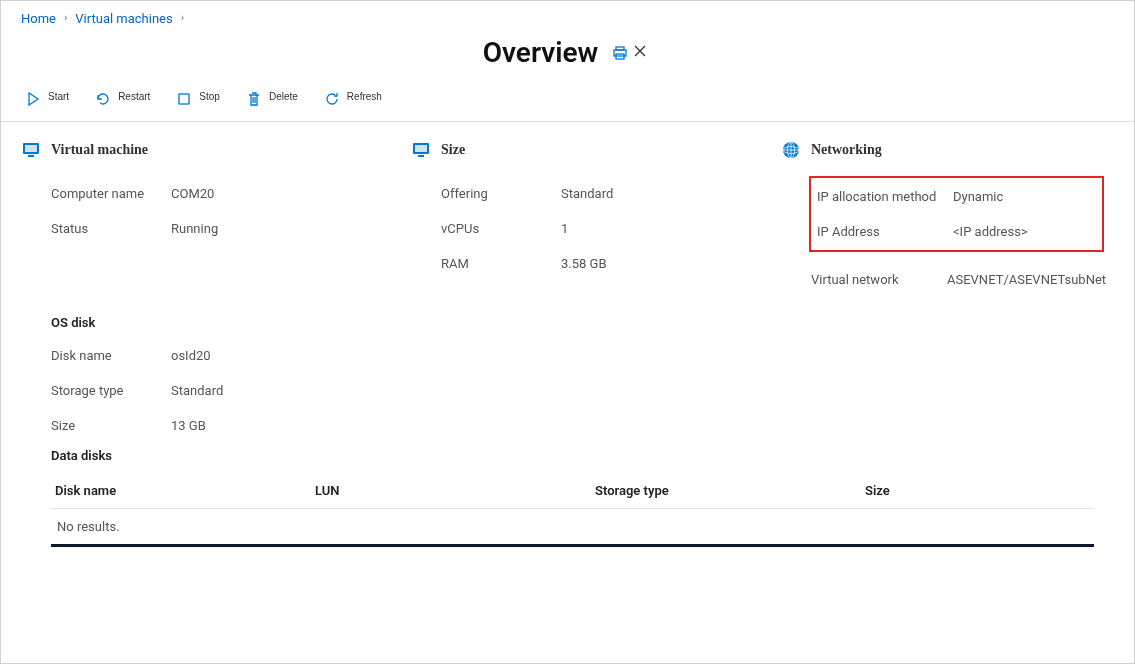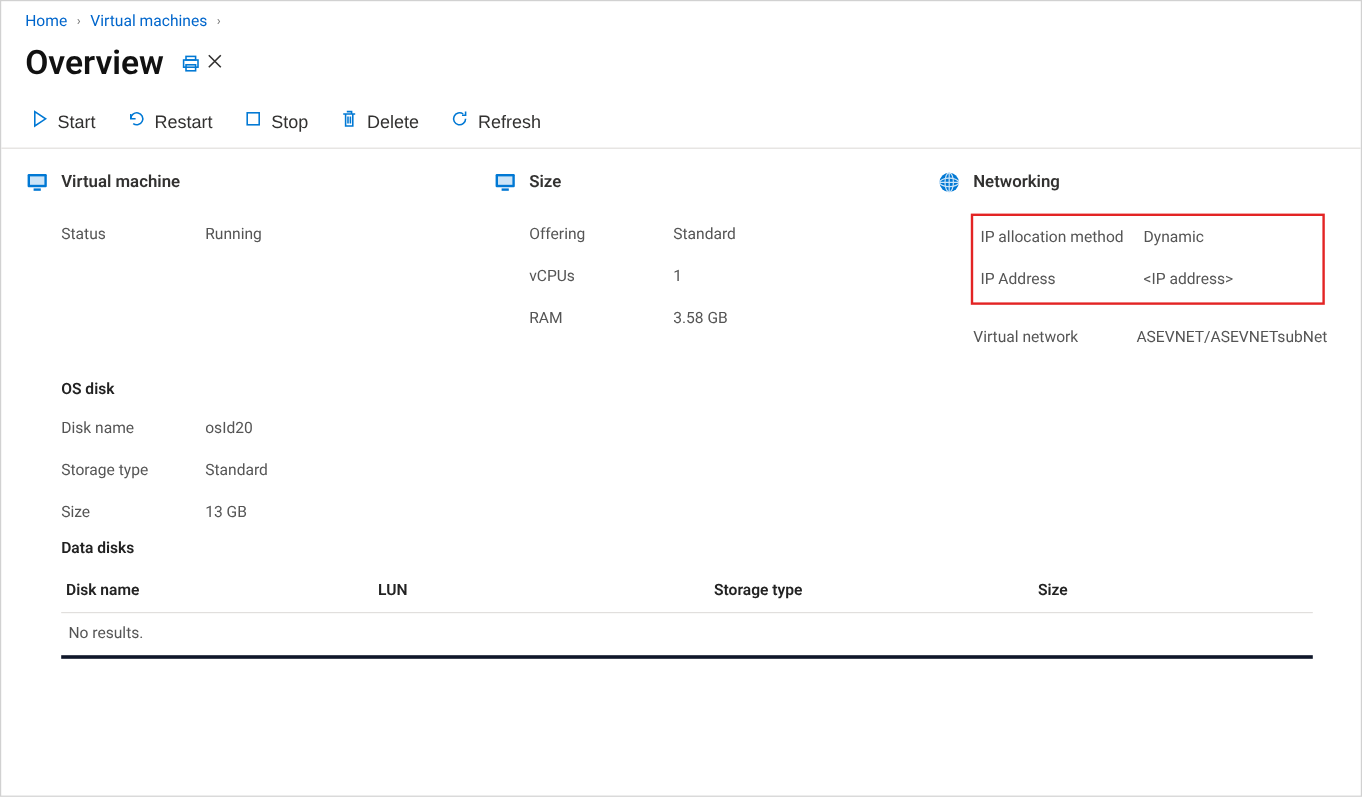--- a/index.html
+++ b/index.html
@@ -23,43 +23,43 @@
     padding: 10px 20px 6px 20px;
     font-size: 13px;
   }
   .breadcrumb a { color: #0066cc; text-decoration: none; cursor: pointer; }
   .breadcrumb .chev { color: #777; font-size: 11px; }
 
   
   .header-row {
     display: flex;
     align-items: center;
-    justify-content: flex-start;
+    justify-content: center;
     padding: 4px 20px 10px 20px;
   }
   .header-left { display: flex; align-items: center; gap: 14px; }
   .header-title { font-size: 28px; font-weight: 600; color: #111; }
   .print-icon svg { width: 16px; height: 16px; display:block; }
   .close-btn { cursor: pointer; padding: 4px; }
 
   
   .toolbar {
     display: flex;
     align-items: center;
     gap: 18px;
     padding: 10px 20px;
     border-bottom: 1px solid #e1dfdd;
   }
   .tool-btn {
     display: flex;
-    align-items: flex-end;
+    align-items: flex-start;
     gap: 7px;
     background: none;
     border: none;
-    font-size: 15px;
+    font-size: 10px;
     color: #323130;
     cursor: pointer;
     padding: 2px 4px;
   }
   .tool-btn svg { width: 16px; height: 16px; }
 
   
   .columns {
     display: flex;
     padding: 18px 20px 0 20px;
@@ -67,20 +67,21 @@
   }
   .col1 { flex: 0 0 380px; }
   .col2 { flex: 0 0 360px; }
   .col3 { flex: 1; }
 
   .section-header {
     display: flex;
     align-items: center;
     gap: 10px;
     margin-bottom: 16px;
+    font-family: Liberation Serif, serif;
   }
   .section-header .icon-wrap {
     width: 20px; height: 20px;
     display:flex; align-items:center; justify-content:center;
   }
   .section-header .title { font-weight: 600; font-size: 14px; }
 
   .kv-row {
     display: flex;
     padding: 10px 0 10px 30px;
@@ -202,20 +203,24 @@
   <div class="col1">
     <div class="section-header">
       <span class="icon-wrap">
         <svg width="18" height="18" viewBox="0 0 18 18">
             <rect x="1" y="2" width="16" height="11" rx="1" fill="#0078d4"></rect>
             <rect x="3" y="4" width="12" height="7" fill="#cce4f7"></rect>
             <rect x="6" y="14" width="6" height="2" fill="#0078d4"></rect>
           </svg>
       </span>
       <span class="title">Virtual machine</span>
+    </div>
+    <div class="kv-row">
+      <span class="k">Computer name</span>
+      <span class="v">COM20</span>
     </div>
     <div class="kv-row">
       <span class="k">Status</span>
       <span class="v">Running</span>
     </div>
   </div>
 
   <div class="col2">
     <div class="section-header">
       <span class="icon-wrap">

